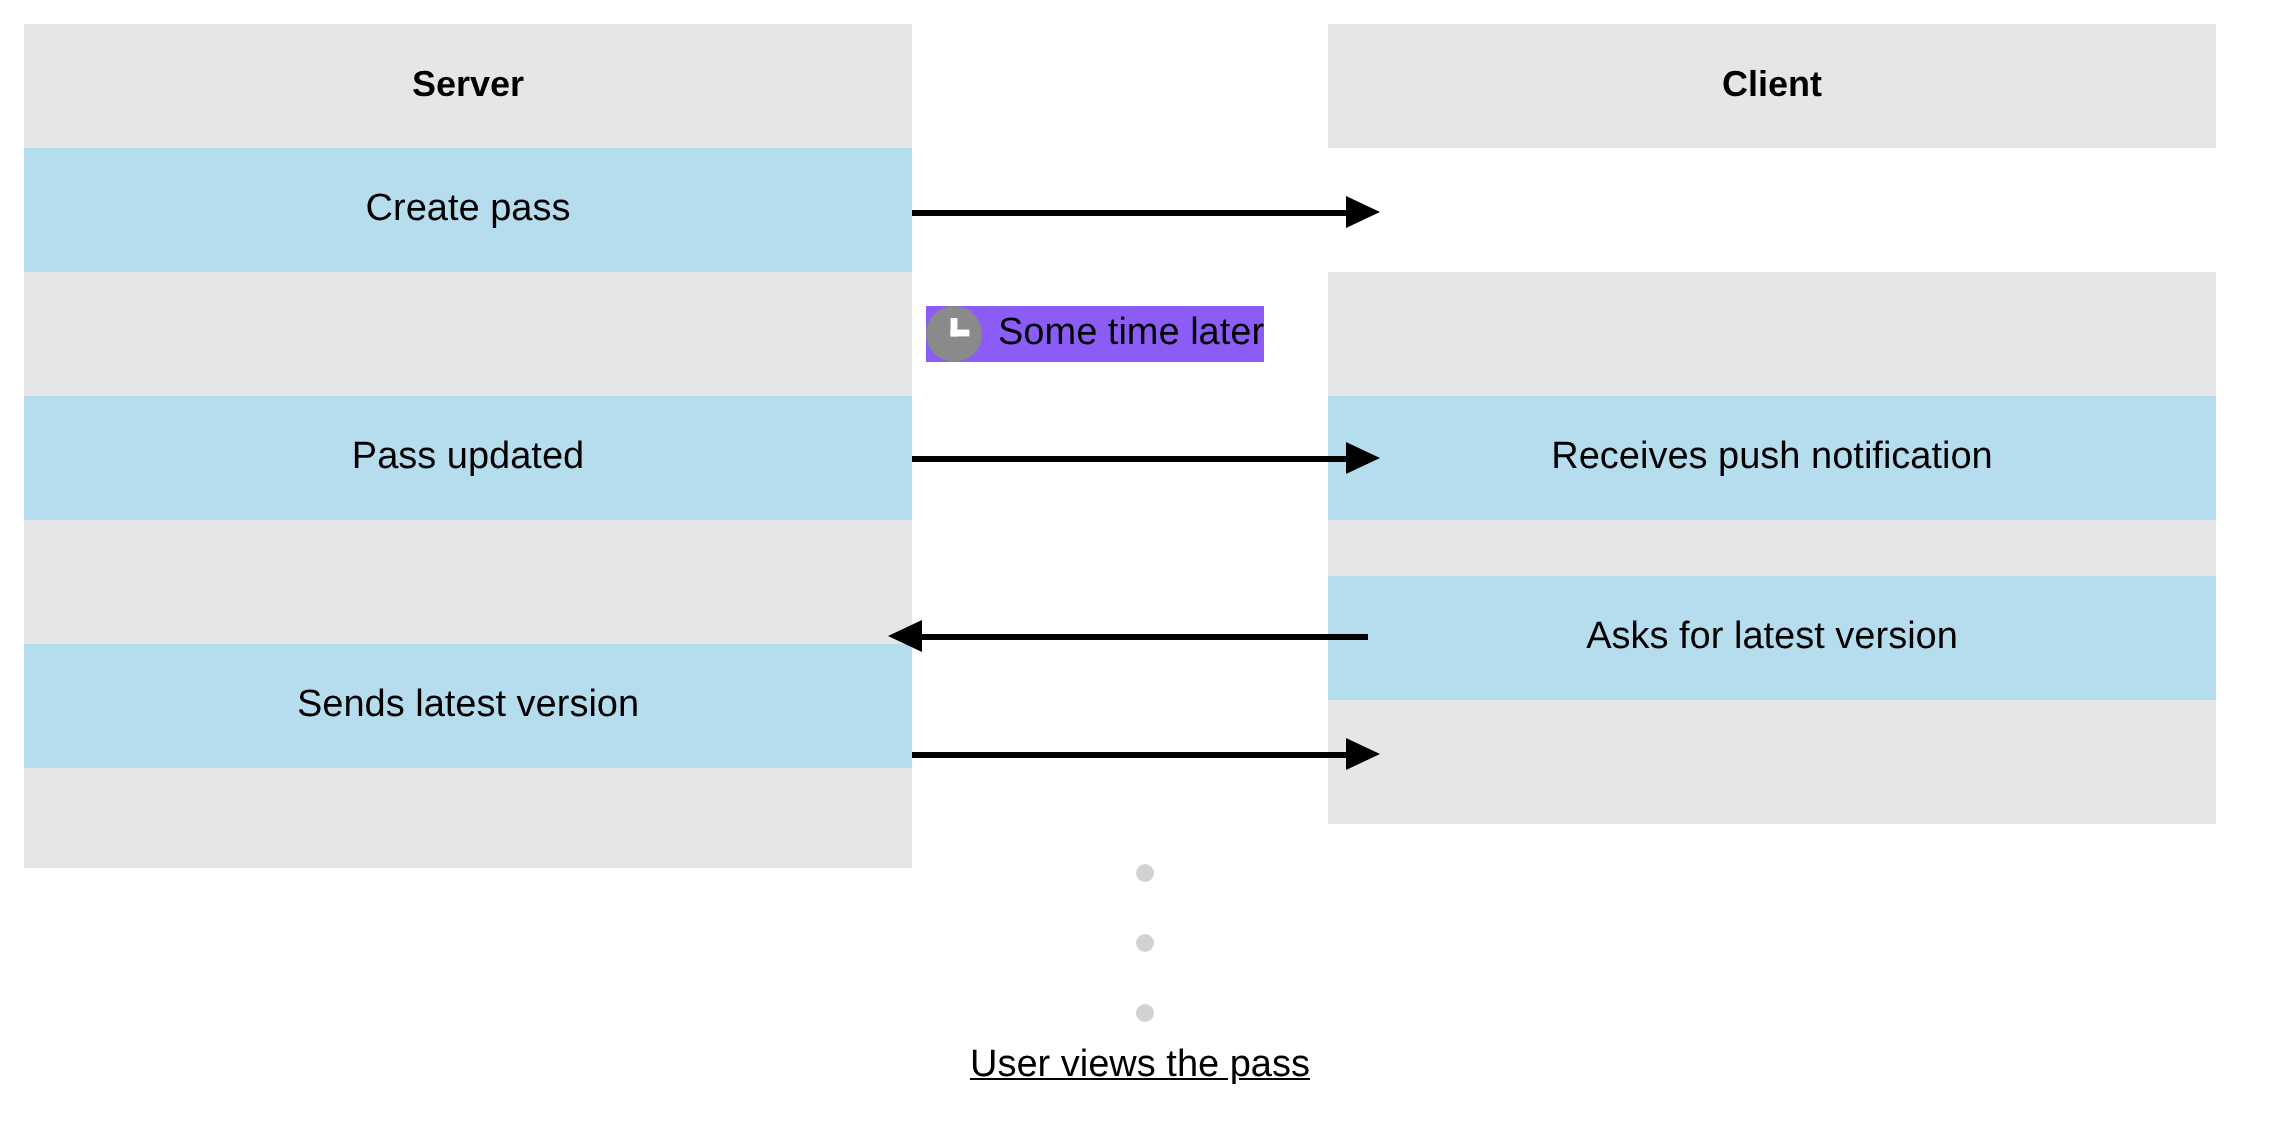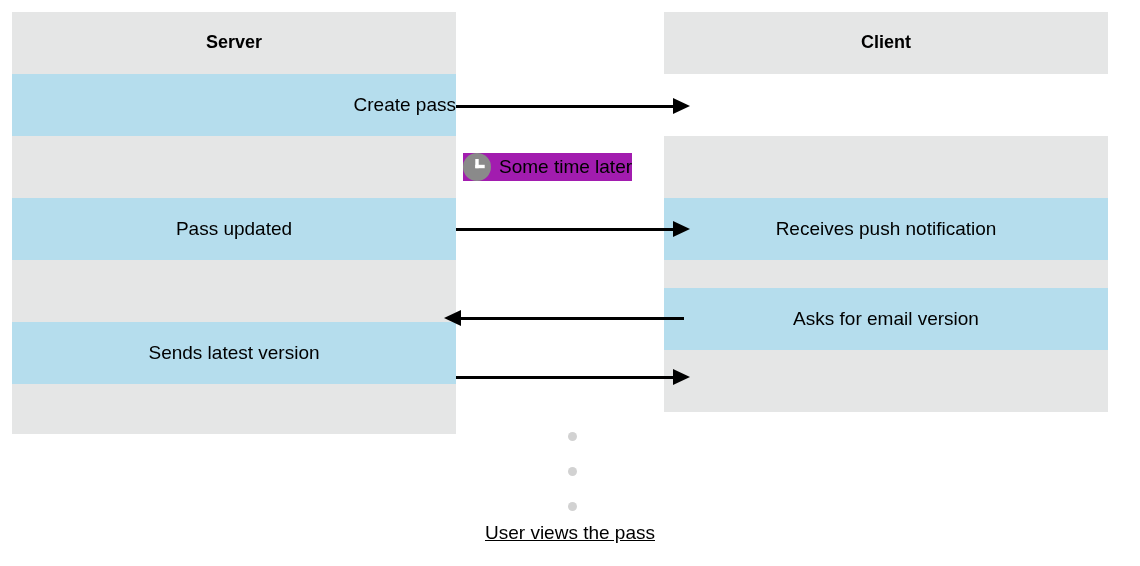--- a/index.html
+++ b/index.html
@@ -73,21 +73,21 @@
   .arrow-head.left {
     border-right: 17px solid #000000;
   }
 
   
   .time-note {
     position: absolute;
     display: flex;
     align-items: center;
     gap: 8px;
-    background: #a21caf;
+    background: #8b5cf6;
   }
   .clock-icon {
     width: 28px;
     height: 28px;
     flex: 0 0 auto;
     display: block;
   }
   .time-note-text {
     font-size: 19px;
     color: #000000;
@@ -117,21 +117,21 @@
 </style>
 </head>
 <body>
 
 <div id="canvas">
 
   <div class="lane lane-server">
     <div class="band band-gray" style="top:0px;">
       <span class="band-label heading">Server</span>
     </div>
-    <div class="band band-blue" style="top:62px;justify-content:flex-end;">
+    <div class="band band-blue" style="top:62px;">
       <span class="band-label">Create pass</span>
     </div>
     <div class="band band-gray" style="top:124px;">
       <span class="band-label"></span>
     </div>
     <div class="band band-blue" style="top:186px;">
       <span class="band-label">Pass updated</span>
     </div>
     <div class="band band-gray" style="top:248px;">
       <span class="band-label"></span>
@@ -148,21 +148,21 @@
     <div class="band band-gray" style="top:0px;">
       <span class="band-label heading">Client</span>
     </div>
     <div class="band band-gray" style="top:124px;">
       <span class="band-label"></span>
     </div>
     <div class="band band-blue" style="top:186px;">
       <span class="band-label">Receives push notification</span>
     </div>
     <div class="band band-blue" style="top:276px;">
-      <span class="band-label">Asks for email version</span>
+      <span class="band-label">Asks for latest version</span>
     </div>
     <div class="band band-gray" style="top:338px;">
       <span class="band-label"></span>
     </div>
     <div class="band band-gray" style="top:248px; height:28px;">
       <span class="band-label"></span>
     </div>
   </div>
 
   <div class="arrow" style="left:456px; top:105px; width:217px;"></div>

